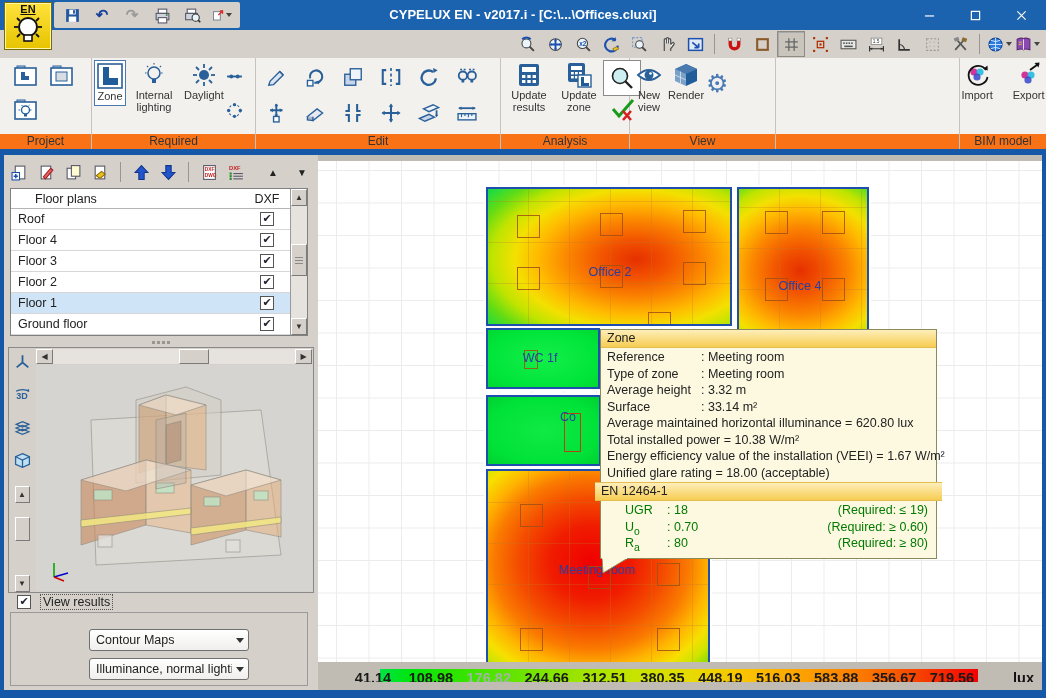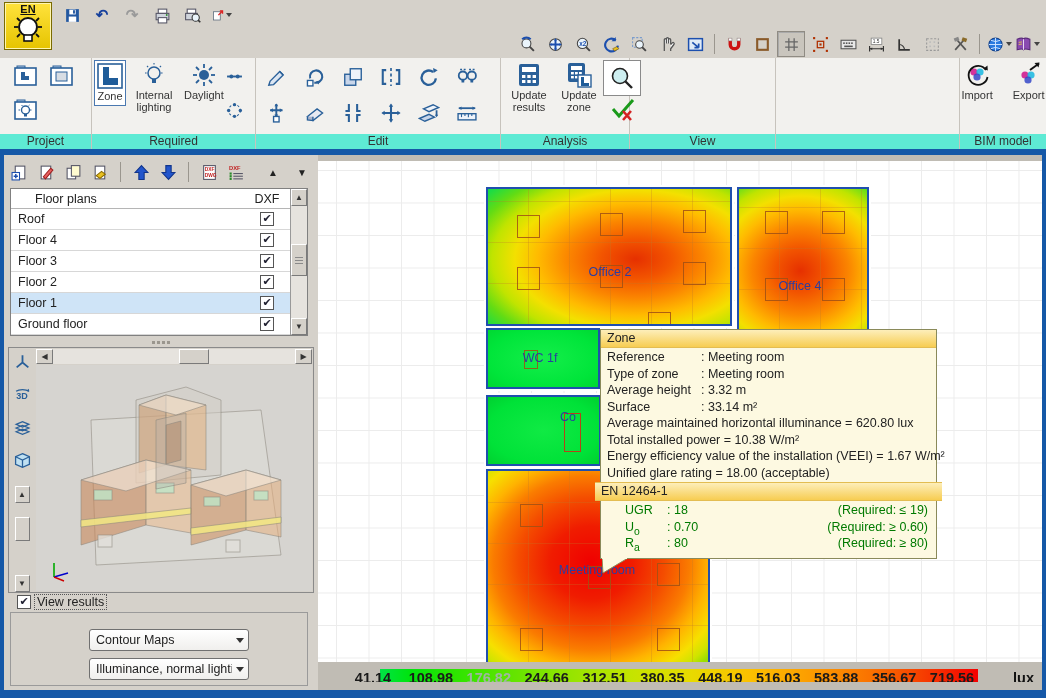--- a/index.html
+++ b/index.html
@@ -24,21 +24,21 @@
   .toolbar2{position:absolute;left:0;top:30px;right:0;height:28px;background:#d5d1ca;
     display:flex;align-items:center;justify-content:flex-end;padding-right:6px;gap:2px;}
   .ibtn{width:26px;height:24px;display:flex;align-items:center;justify-content:center;}
   .ibtn.pressed{background:#c9c5bd;border:1px solid #8f8b83;box-shadow:inset 1px 1px 0 #aaa;}
   .i16{width:17px;height:17px;}
   .vsep{width:1px;height:20px;background:#9a968e;margin:0 4px;}
   
   .ribbon{position:absolute;left:0;top:58px;right:0;height:91px;background:#f2f1ee;
     border-bottom:6px solid #1558a7;display:flex;}
   .rgroup{position:relative;height:91px;border-right:1px solid #c7c3bc;box-sizing:border-box;padding:2px 2px 16px 2px;}
-  .glabel{position:absolute;left:0;right:0;bottom:0;height:15px;line-height:15px;background:#5eead4;
+  .glabel{position:absolute;left:0;right:0;bottom:0;height:15px;line-height:15px;background:#f97316;
     text-align:center;font-size:12px;color:#333;}
   .ritem{display:flex;flex-direction:column;align-items:center;text-align:center;
     font-size:11px;line-height:11.5px;color:#333;padding:2px 2px;}
   .ritem .cap{margin-top:2px;}
   .ritem.sel{border:1px solid #4a78b0;background:#fff;}
   .i26{width:26px;height:26px;}
   .i22{width:22px;height:22px;}
   .editgrid{display:grid;grid-template-columns:repeat(6,38px);grid-template-rows:36px 36px;justify-items:center;align-items:center;}
   .lens-btn{width:36px;height:34px;border:1px solid #8a8a8a;background:#fff;display:flex;align-items:center;justify-content:center;}
   .gear{font-size:25px;color:#4a7ab5;line-height:26px;}
@@ -74,21 +74,21 @@
   .v3d{position:absolute;left:4px;top:192px;width:306px;height:246px;background:#d5d1ca;border:1px solid #8a8a8a;box-sizing:border-box;}
   .v3d-strip{position:absolute;left:0;top:0;bottom:0;width:26px;display:flex;flex-direction:column;align-items:center;padding-top:2px;gap:11px;}
   .v3d-sb{width:15px;flex:1;margin-top:4px;display:flex;flex-direction:column;align-items:stretch;}
   .v3d-view{position:absolute;left:27px;top:17px;right:1px;bottom:1px;background:#d6d4d0;overflow:hidden;}
   .hscroll{position:absolute;left:27px;top:1px;right:1px;height:15px;background:#e6e3de;display:flex;}
   .hs-track{flex:1;position:relative;}
   .hs-thumb{position:absolute;top:0;bottom:0;left:52%;width:28px;background:#d5d1ca;border:1px solid;border-color:#fff #7a7a7a #7a7a7a #fff;}
   .hs-btn{width:15px;background:#d5d1ca;border:1px solid;border-color:#fff #7a7a7a #7a7a7a #fff;font-size:8px;display:flex;align-items:center;justify-content:center;color:#333;}
   
   .results-group{position:absolute;left:6px;top:457px;width:298px;height:74px;border:1px solid #9a9a9a;background:#d5d1ca;box-sizing:border-box;}
-  .vr-label{position:absolute;left:10px;top:440px;display:flex;align-items:center;gap:4px;background:#d5d1ca;padding:0 3px;z-index:2;}
+  .vr-label{position:absolute;left:10px;top:440px;display:flex;align-items:center;gap:10px;background:#d5d1ca;padding:0 3px;z-index:2;}
   .vr-label .txt{outline:1px dotted #555;padding:0 2px;font-size:12.5px;}
   .dd{position:absolute;left:78px;width:158px;height:20px;border:1px solid #707070;border-radius:3px;
     background:linear-gradient(#ffffff,#f0efed);display:flex;align-items:center;font-size:12.5px;}
   .dd .txt{flex:1;padding-left:6px;white-space:nowrap;overflow:hidden;}
   .dd .arr{width:16px;display:flex;align-items:center;justify-content:center;}
   .dd .arr i{width:0;height:0;border-left:4px solid transparent;border-right:4px solid transparent;border-top:5px solid #333;}
   
   .canvas{position:absolute;left:318px;top:155px;width:724px;height:535px;background:#c0bcb4;}
   .grid-area{position:absolute;left:0;top:6px;width:724px;height:501px;background:#fff;overflow:hidden;
     background-image:linear-gradient(#ececec 1px,transparent 1px),linear-gradient(90deg,#ececec 1px,transparent 1px);
@@ -131,20 +131,40 @@
   .scale-num.muted{color:#9fb6a0;}
   .scale-unit{position:absolute;right:8px;top:1px;color:#111;}
   .under-scale{position:absolute;left:0;top:527px;width:724px;height:8px;background:#c0bcb4;}
   svg text{font-family:"Liberation Sans",sans-serif;}
 </style>
 </head>
 <body>
 
 <div class="window">
 
+  <div class="titlebar">
+    <div class="title">CYPELUX EN - v2017.i - [C:\...\Offices.cluxi]</div>
+    <div class="win-controls">
+      <div class="wbtn">
+          <svg class="i12" viewBox="0 0 12 12">
+            <line x1="1" y1="6.5" x2="11" y2="6.5" stroke="#fff" stroke-width="1.3"></line>
+          </svg>
+        </div>
+      <div class="wbtn">
+          <svg class="i12" viewBox="0 0 12 12">
+            <rect x="1.5" y="1.5" width="9" height="9" fill="none" stroke="#fff" stroke-width="1.3"></rect>
+          </svg>
+        </div>
+      <div class="wbtn">
+          <svg class="i12" viewBox="0 0 12 12">
+            <path d="M1.5 1.5 L10.5 10.5 M10.5 1.5 L1.5 10.5" stroke="#fff" stroke-width="1.3"></path>
+          </svg>
+        </div>
+    </div>
+  </div>
 
   <div class="qat">
     <div class="qicon">
         <svg class="i16" viewBox="0 0 16 16">
           <rect x="2" y="2" width="12" height="12" fill="#2458a0"></rect>
           <rect x="5" y="2.5" width="6" height="4.5" fill="#fff"></rect>
           <rect x="8.5" y="3" width="1.8" height="3.2" fill="#2458a0"></rect>
           <rect x="4.5" y="9" width="7" height="5" fill="#fff"></rect>
         </svg>
       </div>
@@ -534,20 +554,43 @@
           <div><svg width="26" height="22" viewBox="0 0 26 22">
                 <path d="M4 10 l6 7 L24 1" fill="none" stroke="#1a9a1a" stroke-width="3"></path>
                 <path d="M14 12 l8 9 M22 12 l-8 9" stroke="#d42222" stroke-width="2.6"></path>
               </svg></div>
         </div>
       </div>
       <div class="glabel">Analysis</div>
     </div>
 
     <div class="rgroup" style="width:146px;">
+      <div style="display:flex;align-items:flex-start;">
+        <div class="ritem">
+          <svg class="i26" viewBox="0 0 26 26">
+              <path d="M2 13 Q13 3 24 13 Q13 23 2 13z" fill="#fff" stroke="#2a6099" stroke-width="1.8"></path>
+              <circle cx="13" cy="13" r="4.5" fill="#2a6099"></circle>
+              <circle cx="14.5" cy="11.5" r="1.3" fill="#fff"></circle>
+            </svg>
+          <span class="cap" style="width:30px;">New view</span>
+        </div>
+        <div class="ritem">
+          <svg class="i26" viewBox="0 0 26 26">
+              <path d="M13 2 L24 7 V19 L13 24z" fill="#1f5c99"></path>
+              <path d="M13 2 L2 7 V19 L13 24z" fill="#7aa2c8"></path>
+              <path d="M2 7 L13 12 L24 7 L13 2z" fill="#4a7ab0"></path>
+              <g stroke="#e8eef6" stroke-width=".7">
+                <line x1="2" y1="13" x2="13" y2="18"></line>
+                <line x1="7.5" y1="9.5" x2="7.5" y2="21.5"></line>
+              </g>
+            </svg>
+          <span class="cap">Render</span>
+        </div>
+        <div class="gear" style="padding-top:10px;">⚙</div>
+      </div>
       <div class="glabel">View</div>
     </div>
 
     <div class="rgroup" style="flex:1;">
       <div class="glabel"></div>
     </div>
 
     <div class="rgroup" style="width:86px;border-right:none;">
       <div style="display:flex;justify-content:center;gap:16px;">
         <div class="ritem">

